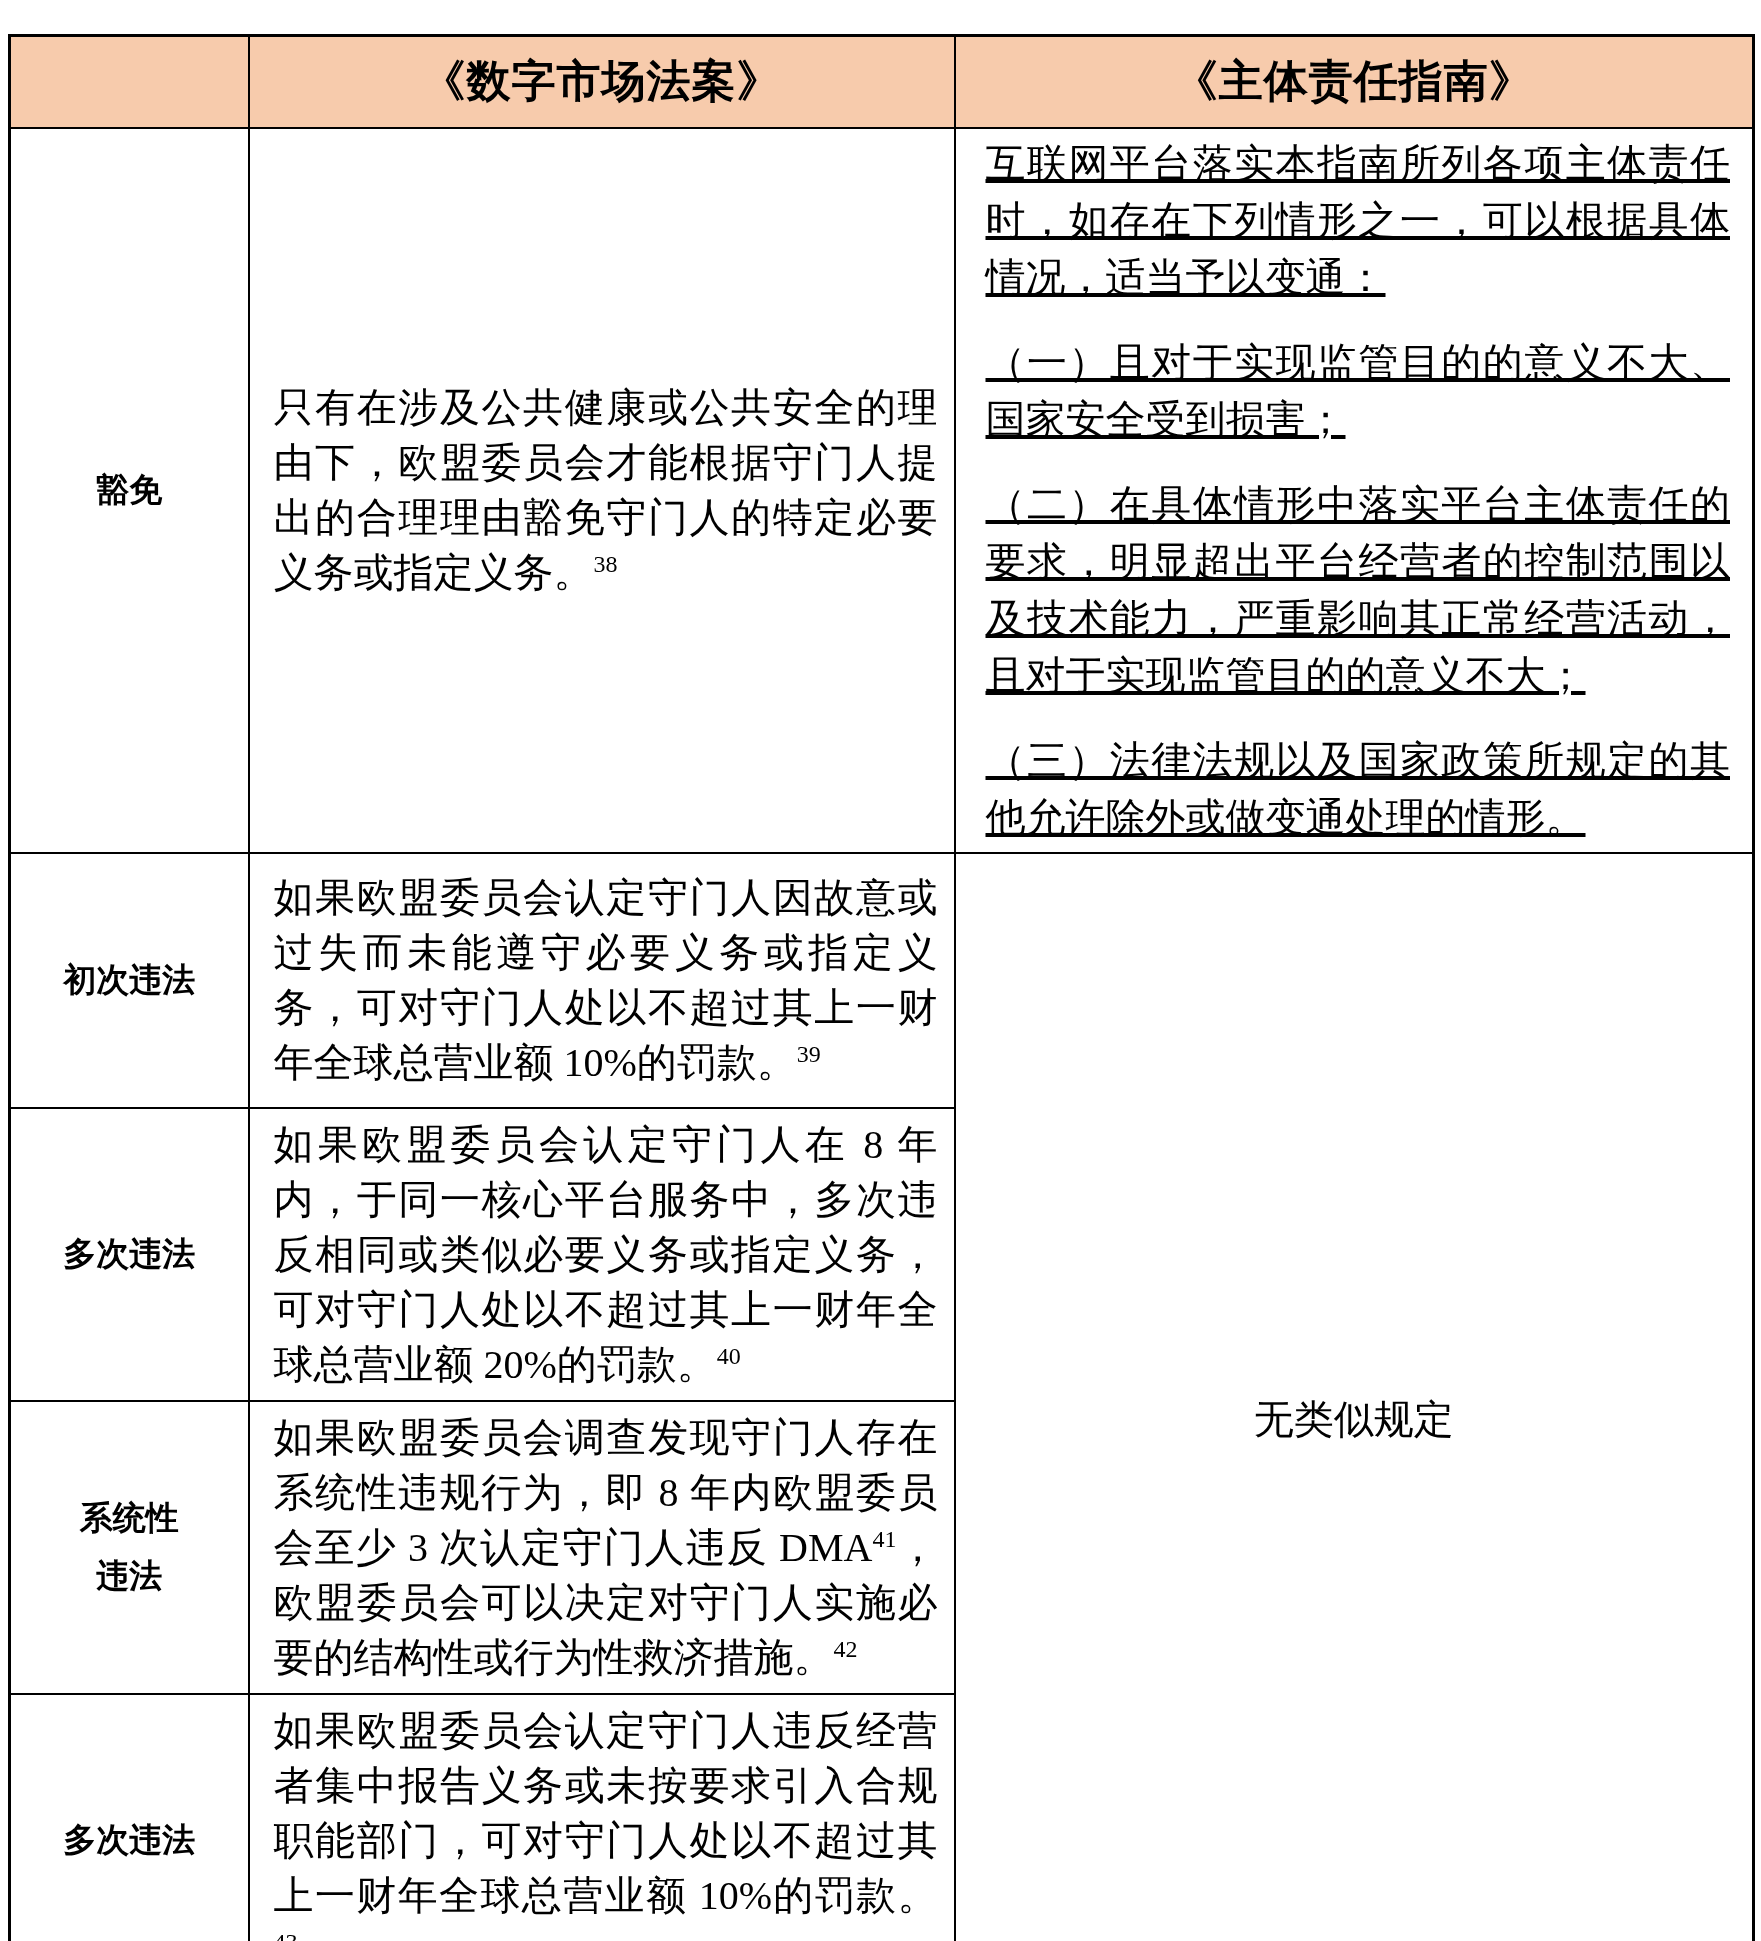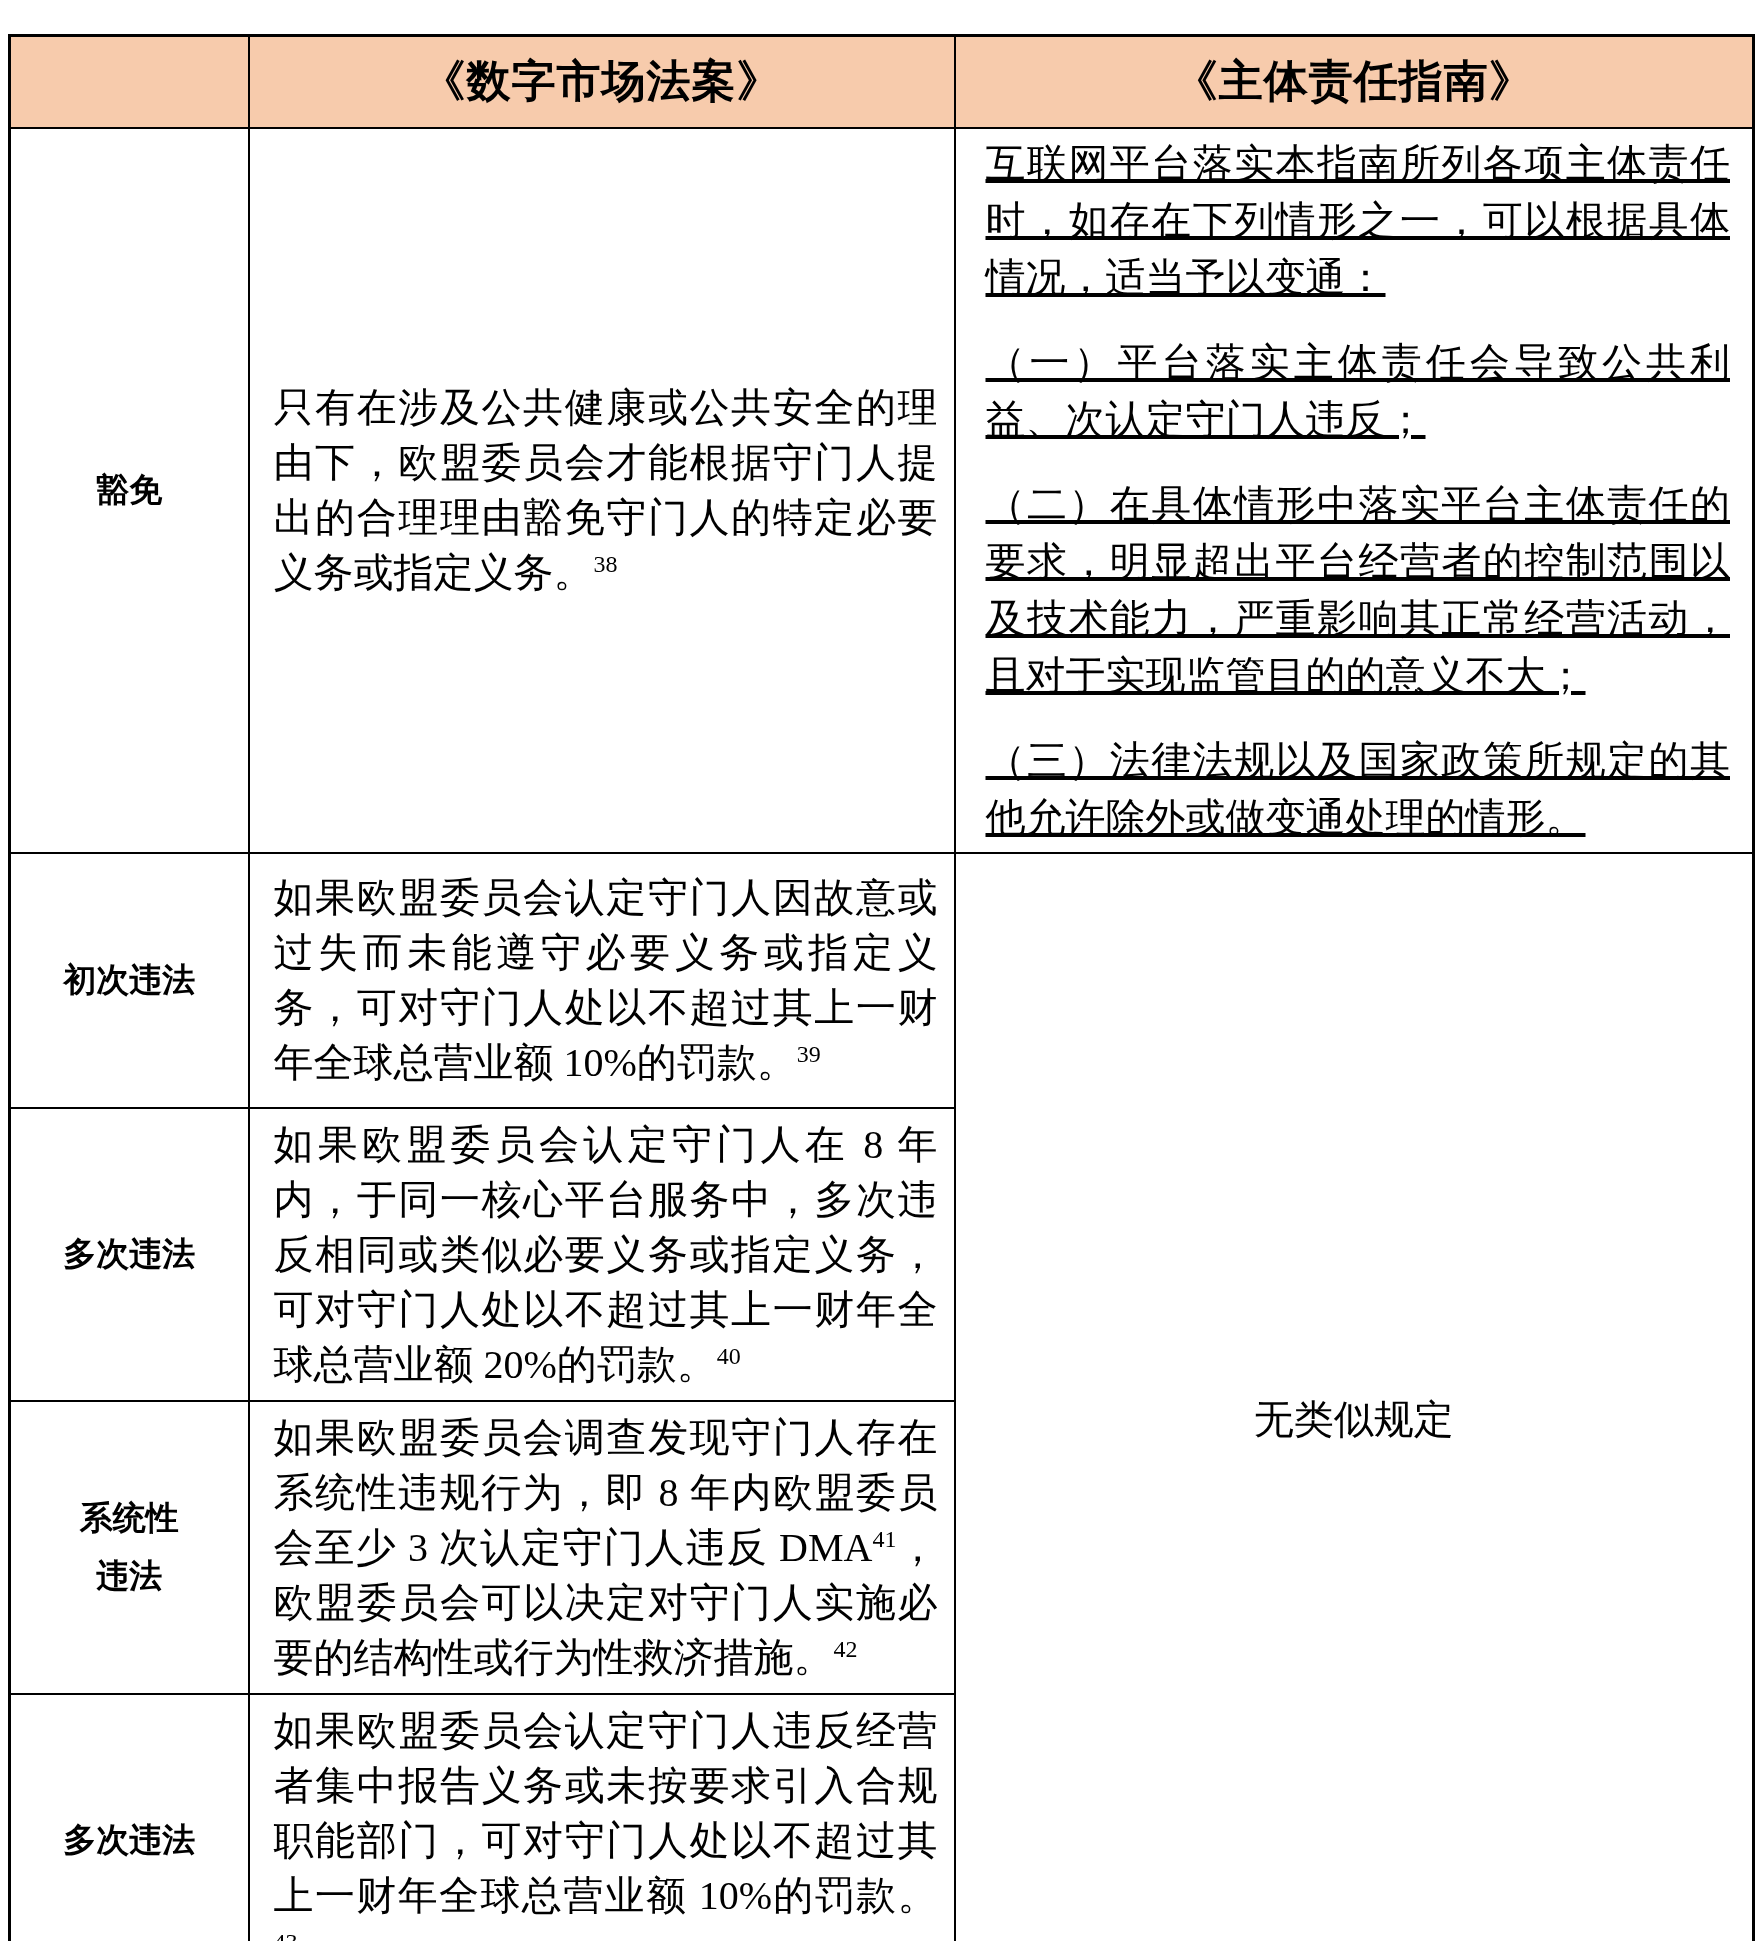--- a/index.html
+++ b/index.html
@@ -98,21 +98,21 @@
 
     <tr class="r-exemption">
       <td class="label">
         <span>豁免</span>
       </td>
       <td class="body">
         <span>只有在涉及公共健康或公共安全的理由下，欧盟委员会才能根据守门人提出的合理理由豁免守门人的特定必要义务或指定义务。</span><sup class="fn">38</sup>
       </td>
       <td class="guide">
         <p>互联网平台落实本指南所列各项主体责任时，如存在下列情形之一，可以根据具体情况，适当予以变通：</p>
-        <p>（一）平台落实主体责任会导致公共利益、次认定守门人违反；</p>
+        <p>（一）且对于实现监管目的的意义不大、国家安全受到损害；</p>
         <p>（二）在具体情形中落实平台主体责任的要求，明显超出平台经营者的控制范围以及技术能力，严重影响其正常经营活动，且对于实现监管目的的意义不大；</p>
         <p>（三）法律法规以及国家政策所规定的其他允许除外或做变通处理的情形。</p>
       </td>
     </tr>
 
     <tr class="r-first">
       <td class="label">
         <span>初次违法</span>
       </td>
       <td class="body">

